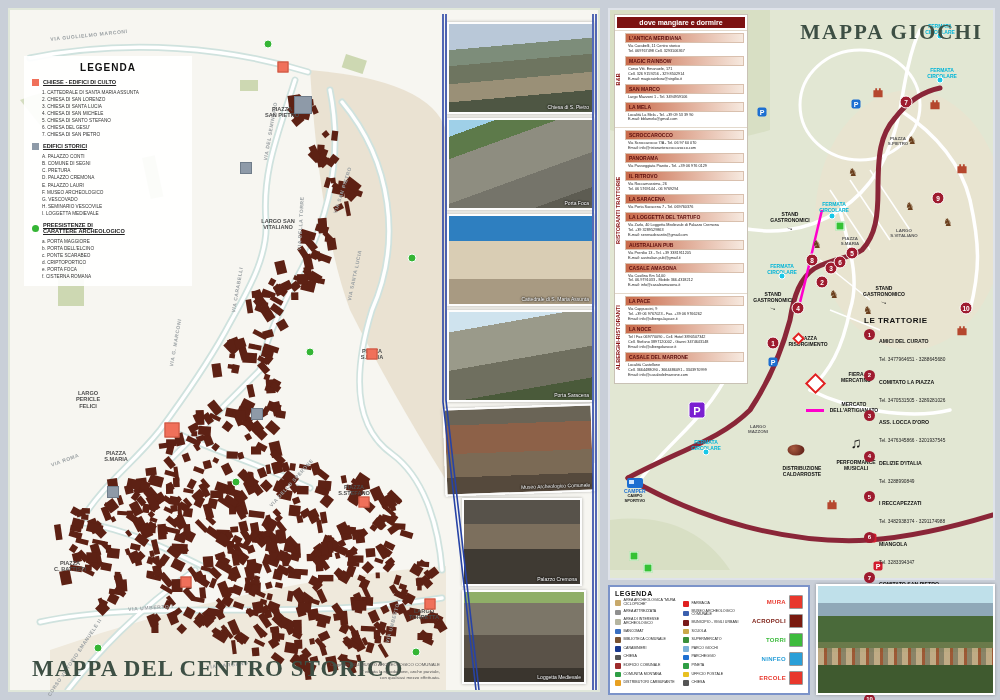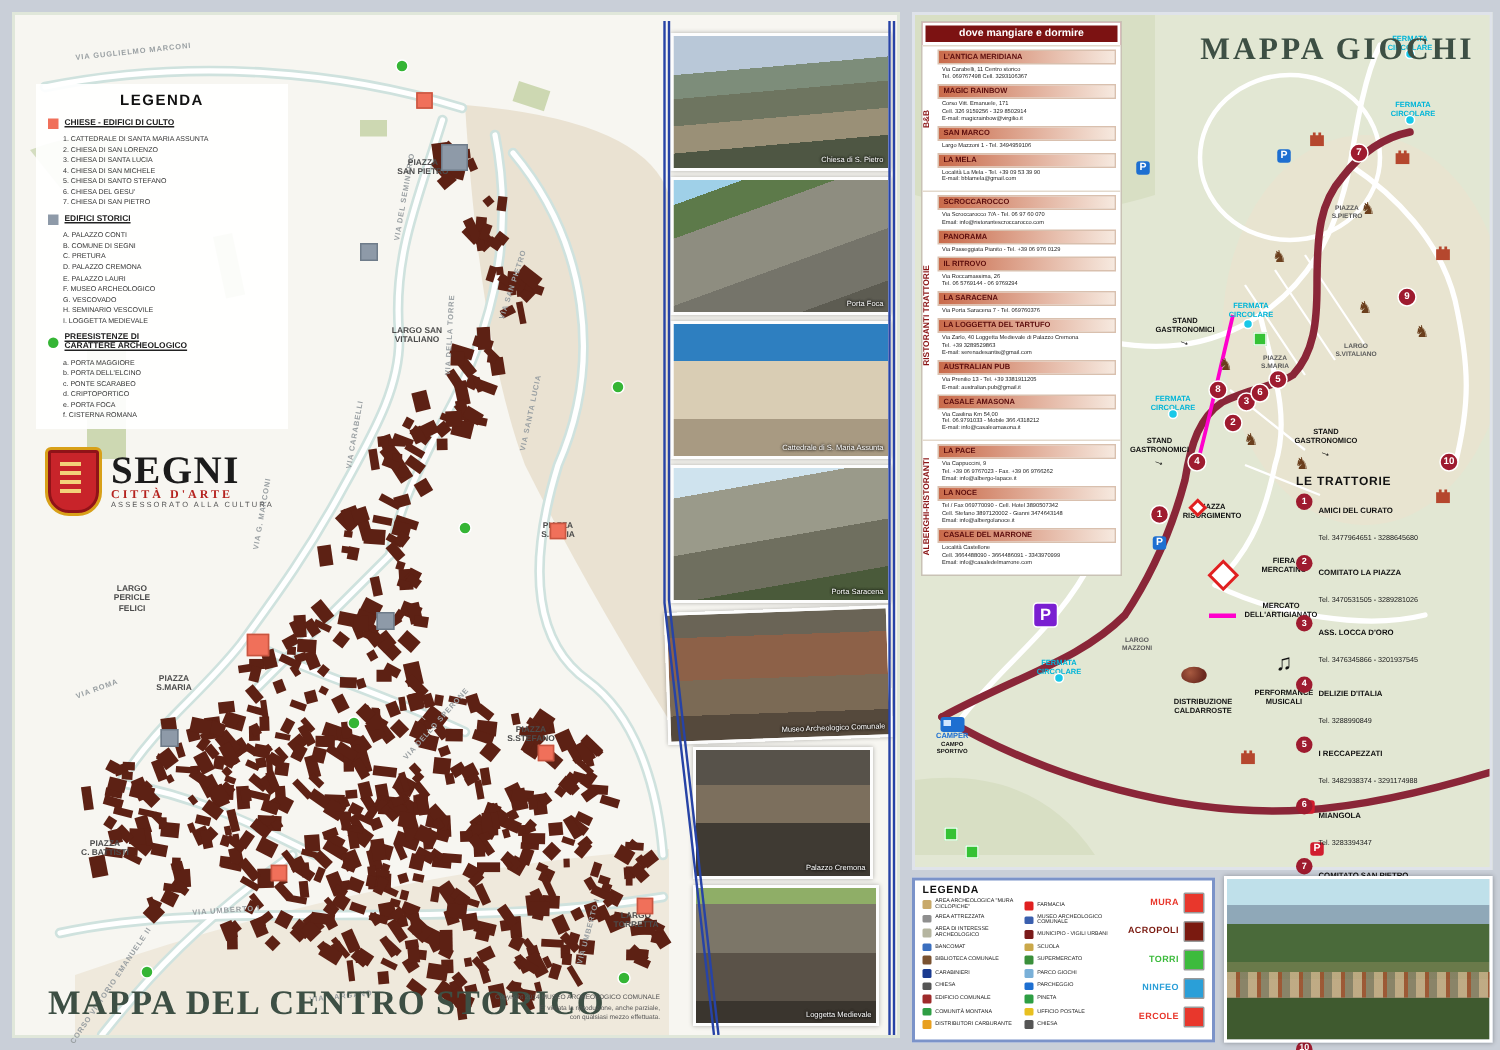--- a/index.html
+++ b/index.html
@@ -846,28 +846,20 @@
 
       <div>a.  PORTA MAGGIORE</div>
           <div>b.  PORTA DELL'ELCINO</div>
           <div>c.  PONTE SCARABEO</div>
           <div>d.  CRIPTOPORTICO</div>
           <div>e.  PORTA FOCA</div>
           <div>f.   CISTERNA ROMANA</div>
         </div>
     </div>
 
-    <div class="segni-logo">
-      <div class="crest"></div>
-      <div>
-        <div class="segni-name">SEGNI</div>
-        <div class="segni-sub">CITTÀ D'ARTE</div>
-        <div class="segni-dept">ASSESSORATO ALLA CULTURA</div>
-      </div>
-    </div>
 
     <div>
 
     <div class="street-label" style="left: 40px; top: 26px; transform: rotate(-6deg);">VIA GUGLIELMO MARCONI</div>
         <div class="street-label" style="left: 158px; top: 356px; transform: rotate(-80deg);">VIA G. MARCONI</div>
         <div class="street-label" style="left: 252px; top: 150px; transform: rotate(-80deg);">VIA DEL SEMINARIO</div>
         <div class="street-label" style="left: 286px; top: 240px; transform: rotate(-87deg);">VIA DELLA TORRE</div>
         <div class="street-label" style="left: 322px; top: 202px; transform: rotate(-72deg);">VIA SAN PIETRO</div>
         <div class="street-label" style="left: 336px; top: 290px; transform: rotate(-78deg);">VIA SANTA LUCIA</div>
         <div class="street-label" style="left: 220px; top: 302px; transform: rotate(-80deg);">VIA CARABELLI</div>

